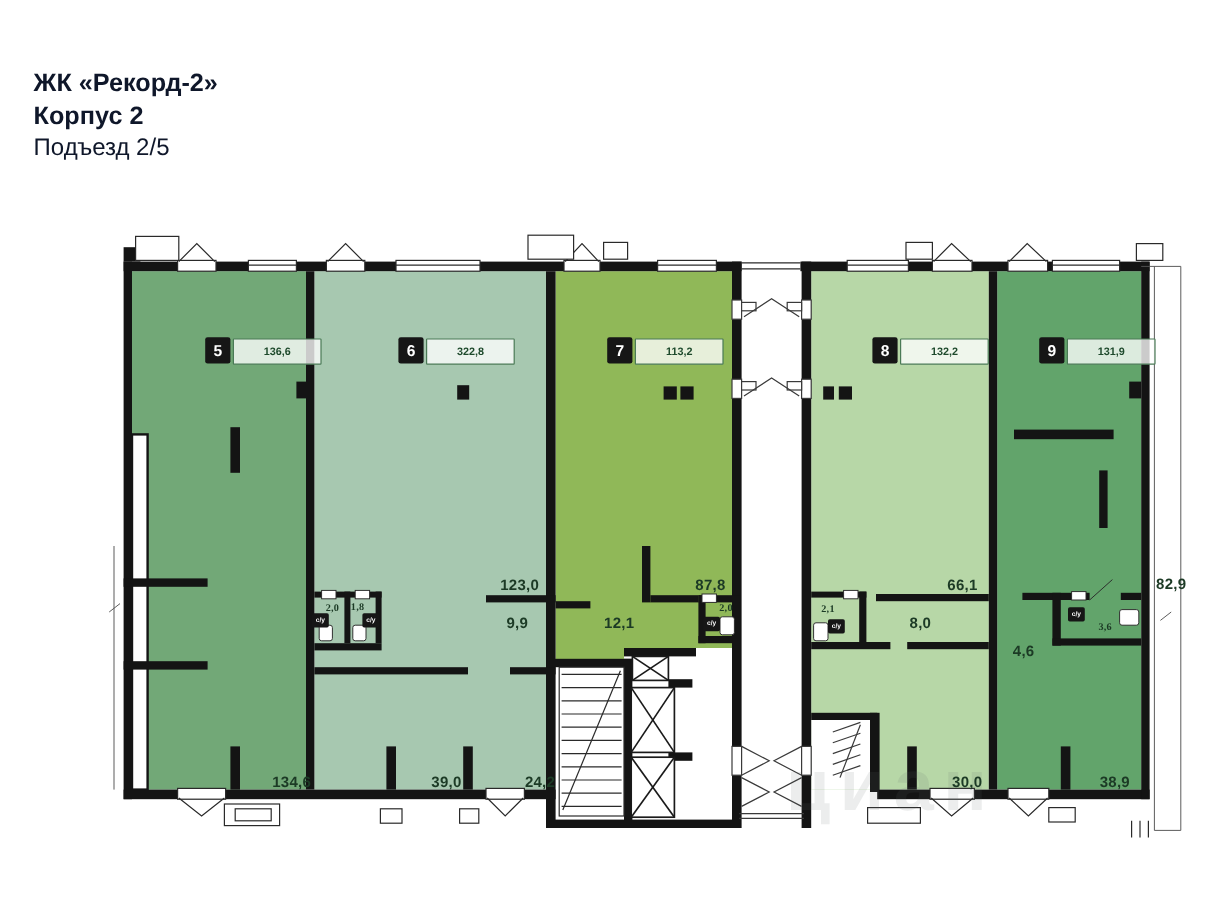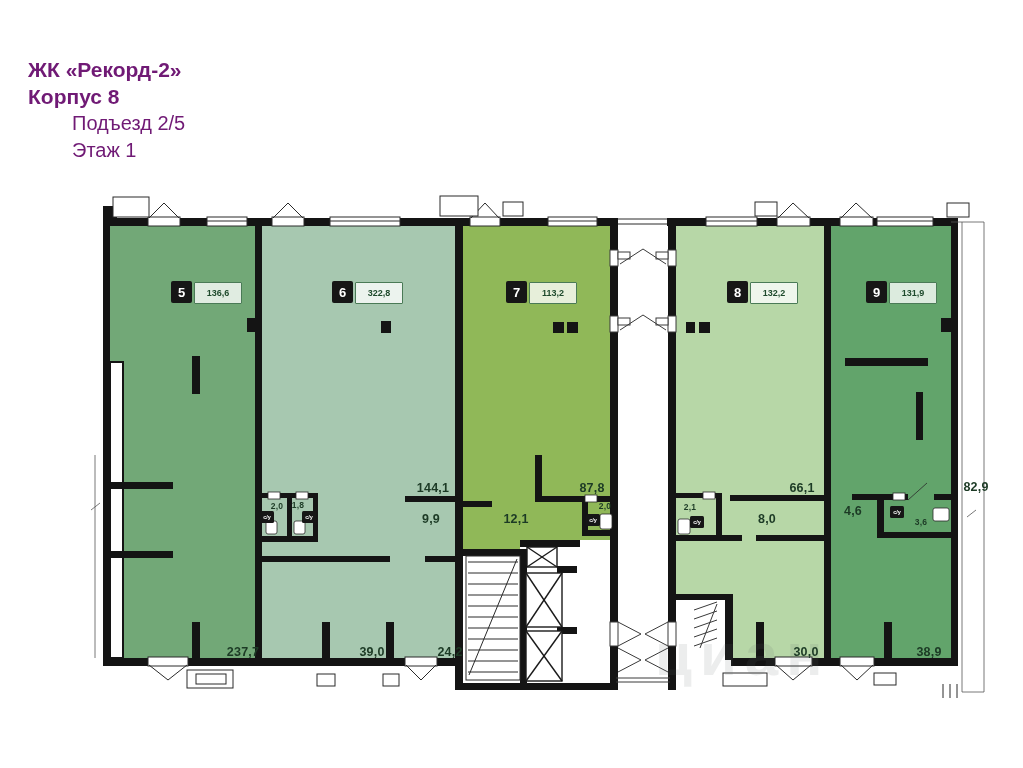--- a/index.html
+++ b/index.html
@@ -1,30 +1,30 @@
 <!DOCTYPE html>
 <html><head>
 <meta charset="utf-8">
 <style>
   html,body{margin:0;padding:0;background:#fff;}
   #stage{position:relative;width:1023px;height:768px;background:#ffffff;overflow:hidden;
          font-family:"Liberation Sans",sans-serif;}
   #plan-svg{position:absolute;left:0;top:0;}
-  .title-block{position:absolute;left:28px;top:56px;color:#701a75;}
+  .title-block{position:absolute;left:28px;top:56px;color:#0f172a;}
   .title-block .t1,.title-block .t2{font-size:21px;font-weight:700;line-height:27px;}
-  .title-block .t3,.title-block .t4{font-size:20px;font-weight:400;line-height:27px;margin-left:44px;}
+  .title-block .t3,.title-block .t4{font-size:20px;font-weight:400;line-height:27px;}
   .ub{position:absolute;display:flex;align-items:stretch;height:22px;}
   .ubn{width:21px;height:22px;background:#161616;color:#fff;font-size:13px;font-weight:700;
        display:flex;align-items:center;justify-content:center;border-radius:2px;}
   .uba{margin-left:2px;min-width:32px;height:20px;margin-top:1px;background:rgba(255,255,255,0.78);
        border:1px solid #4a7a56;color:#1e4a2c;font-size:9px;font-weight:600;
-       display:flex;align-items:center;justify-content:center;border-radius:1px;padding:0 7px;}
+       display:flex;align-items:center;justify-content:center;border-radius:1px;padding:0 20px;}
   .rl{position:absolute;transform:translate(-50%,-50%);font-size:12.5px;font-weight:600;
       color:#1c3a25;letter-spacing:.2px;white-space:nowrap;}
-  .rl.s{font-size:8.5px;}
+  .rl.s{font-size:8.5px;font-family:Liberation Serif, serif;}
   .wc{position:absolute;width:14px;height:12px;background:#161616;color:#fff;font-size:5.5px;
       font-weight:700;display:flex;align-items:center;justify-content:center;border-radius:1.5px;}
   .watermark{position:absolute;left:655px;top:620px;font-size:60px;font-weight:700;
       color:rgba(100,110,105,0.12);letter-spacing:8px;text-align:right;}
 </style>
 </head>
 <body>
 
 <div id="stage">
 
@@ -249,23 +249,22 @@
     <line x1="951" y1="222" x2="984" y2="222"></line>
     <line x1="962" y1="692" x2="984" y2="692"></line>
     <line x1="967" y1="517" x2="976" y2="510"></line>
   </g>
 </svg>
 
 <div class="watermark">циан</div>
 
 <div class="title-block">
   <div class="t1">ЖК «Рекорд-2»</div>
-  <div class="t2">Корпус 8</div>
+  <div class="t2">Корпус 2</div>
   <div class="t3">Подъезд 2/5</div>
-  <div class="t4">Этаж 1</div>
 </div>
 
 <div class="ub" style="left:171px;top:281px">
   <div class="ubn">5</div>
   <div class="uba">136,6</div>
 </div>
 <div class="ub" style="left:332px;top:281px">
   <div class="ubn">6</div>
   <div class="uba">322,8</div>
 </div>
@@ -275,40 +274,40 @@
 </div>
 <div class="ub" style="left:727px;top:281px">
   <div class="ubn">8</div>
   <div class="uba">132,2</div>
 </div>
 <div class="ub" style="left:866px;top:281px">
   <div class="ubn">9</div>
   <div class="uba">131,9</div>
 </div>
 
-<div class="rl" style="left:243px;top:652px">237,7</div>
-
-<div class="rl" style="left:433px;top:488px">144,1</div>
+<div class="rl" style="left:243px;top:652px">134,6</div>
+
+<div class="rl" style="left:433px;top:488px">123,0</div>
 <div class="rl" style="left:431px;top:519px">9,9</div>
 <div class="rl s" style="left:277px;top:506px">2,0</div>
 <div class="rl s" style="left:298px;top:505px">1,8</div>
 <div class="rl" style="left:372px;top:652px">39,0</div>
 <div class="rl" style="left:450px;top:652px">24,2</div>
 
 <div class="rl" style="left:592px;top:488px">87,8</div>
 <div class="rl" style="left:516px;top:519px">12,1</div>
 <div class="rl s" style="left:605px;top:506px">2,0</div>
 
 <div class="rl" style="left:802px;top:488px">66,1</div>
 <div class="rl" style="left:767px;top:519px">8,0</div>
 <div class="rl s" style="left:690px;top:507px">2,1</div>
 <div class="rl" style="left:806px;top:652px">30,0</div>
 
 <div class="rl" style="left:976px;top:487px">82,9</div>
-<div class="rl" style="left:853px;top:511px">4,6</div>
+<div class="rl" style="left:853px;top:543px">4,6</div>
 <div class="rl s" style="left:921px;top:522px">3,6</div>
 <div class="rl" style="left:929px;top:652px">38,9</div>
 
 <div class="wc" style="left:260px;top:511px">с/у</div>
 <div class="wc" style="left:302px;top:511px">с/у</div>
 <div class="wc" style="left:586px;top:514px">с/у</div>
 <div class="wc" style="left:690px;top:516px">с/у</div>
 <div class="wc" style="left:890px;top:506px">с/у</div>
 
 </div>

